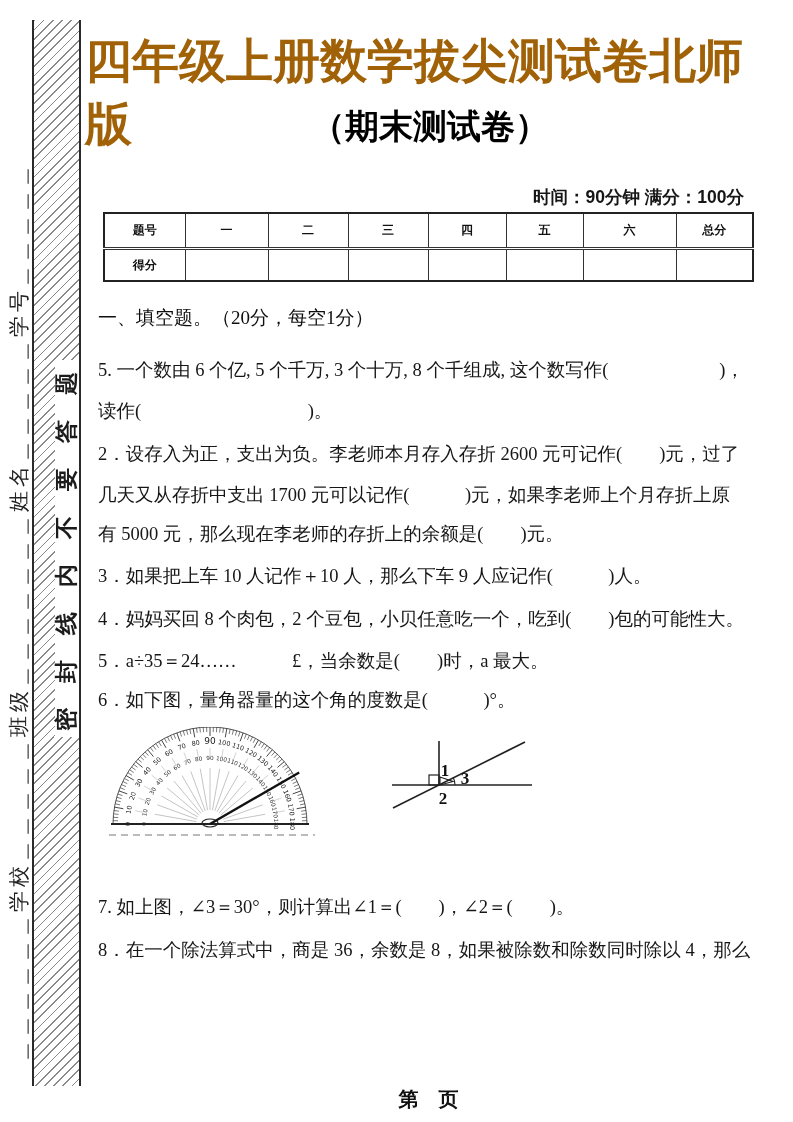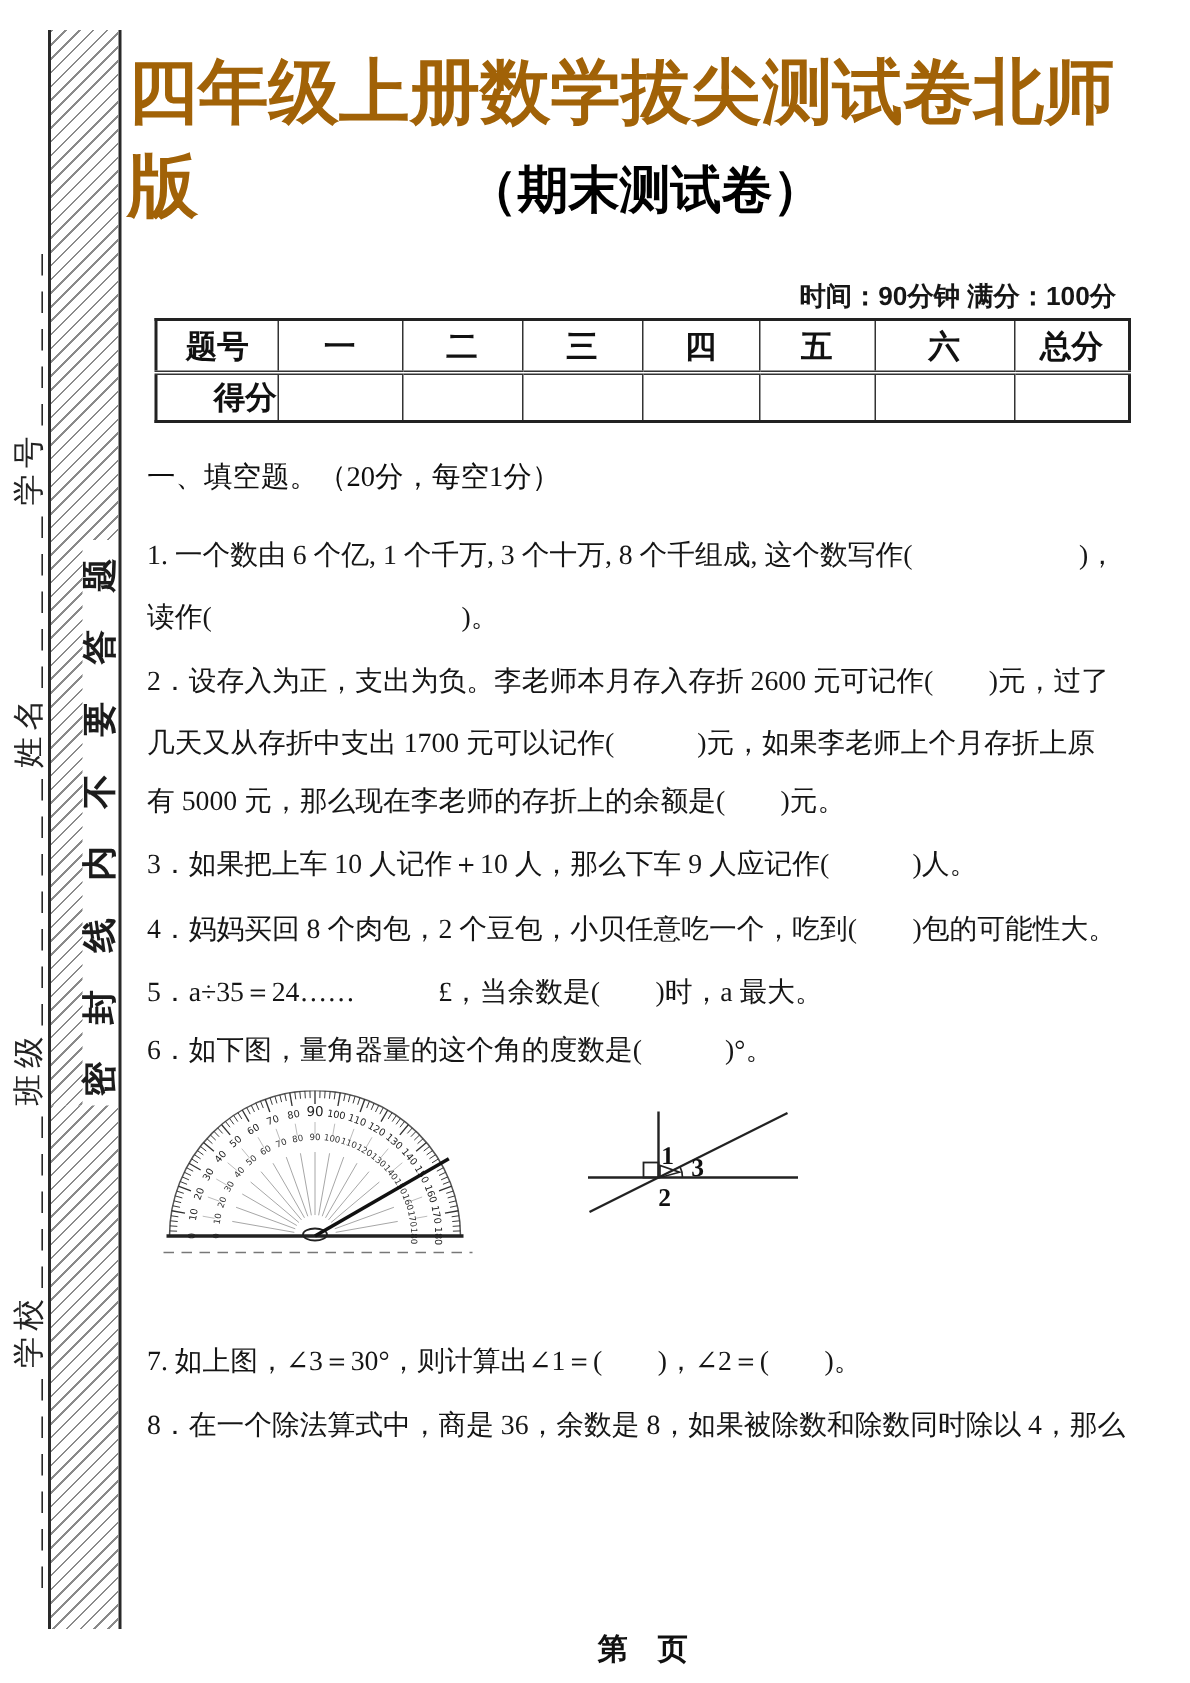--- a/index.html
+++ b/index.html
@@ -36,25 +36,25 @@
     font-size:17.5px;font-weight:bold;
     font-family:"Liberation Sans","DejaVu Sans",sans-serif;
   }
   
   table.score{
     position:absolute;left:103px;top:212px;width:649px;height:69px;
     border-collapse:collapse;table-layout:fixed;
   }
   table.score th,table.score td{
     border:1.2px solid #333;text-align:center;vertical-align:middle;
-    font-size:21px;font-weight:600;padding:0;color:#111;
+    font-size:12px;font-weight:600;padding:0;color:#111;
   }
   table.score{border:2px solid #222;}
   table.score tr.hdr th{height:33px;border-bottom:3px double #333;}
-  table.score tr.scr td{height:30px;text-align:right;}
+  table.score tr.scr td{height:30px;}
   
   .sec-heading{
     position:absolute;left:98px;top:305px;font-size:19px;font-weight:normal;
     white-space:nowrap;color:#0e0e0e;
   }
   .line{position:absolute;left:98px;white-space:nowrap;font-size:18.5px;color:#161616;}
   .figure{position:absolute;}
   .footer{
     position:absolute;left:0;top:1086px;width:793px;text-align:center;
     font-size:20px;font-weight:bold;color:#111;padding-left:32px;
@@ -108,21 +108,21 @@
     <td></td>
     <td></td>
     <td></td>
     <td></td>
   </tr>
 </tbody>
   </table>
 
 <div class="sec-heading">一、填空题。（20分，每空1分）</div>
 
-<div class="line" style="top:357px">1. 一个数由 6 个亿, 1 个千万, 3 个十万, 8 个千组成, 这个数写作(　　　　　　)，</div>
+<div class="line" style="top:357px">5. 一个数由 6 个亿, 5 个千万, 3 个十万, 8 个千组成, 这个数写作(　　　　　　)，</div>
 <div class="line" style="top:398px">读作(　　　　　　　　　)。</div>
 <div class="line" style="top:441px">2．设存入为正，支出为负。李老师本月存入存折 2600 元可记作(　　)元，过了</div>
 <div class="line" style="top:482px">几天又从存折中支出 1700 元可以记作(　　　)元，如果李老师上个月存折上原</div>
 <div class="line" style="top:521px">有 5000 元，那么现在李老师的存折上的余额是(　　)元。</div>
 <div class="line" style="top:563px">3．如果把上车 10 人记作＋10 人，那么下车 9 人应记作(　　　)人。</div>
 <div class="line" style="top:606px">4．妈妈买回 8 个肉包，2 个豆包，小贝任意吃一个，吃到(　　)包的可能性大。</div>
 <div class="line" style="top:648px">5．a÷35＝24……　　　£，当余数是(　　)时，a 最大。</div>
 <div class="line" style="top:687px">6．如下图，量角器量的这个角的度数是(　　　)°。</div>
 
 <div class="figure" style="left:104px;top:727px;width:215px;height:115px;">

